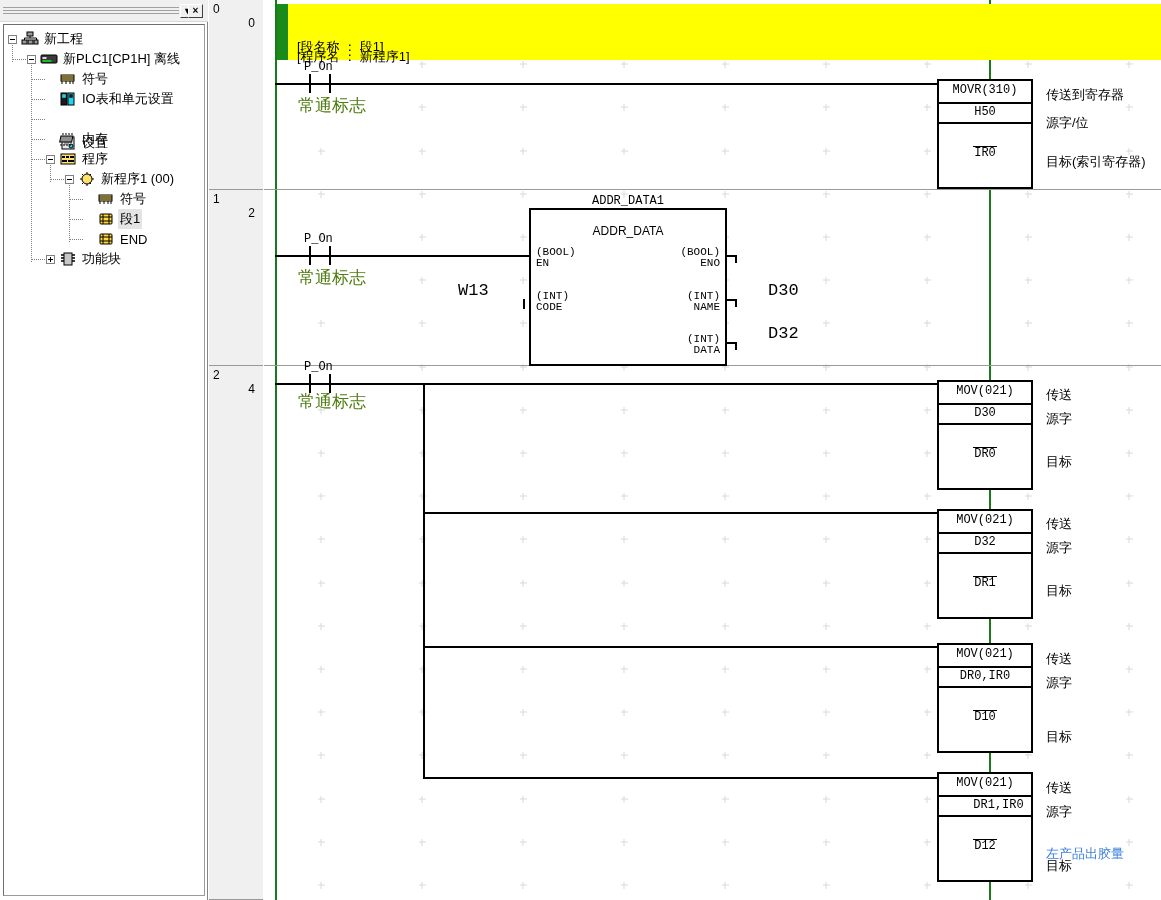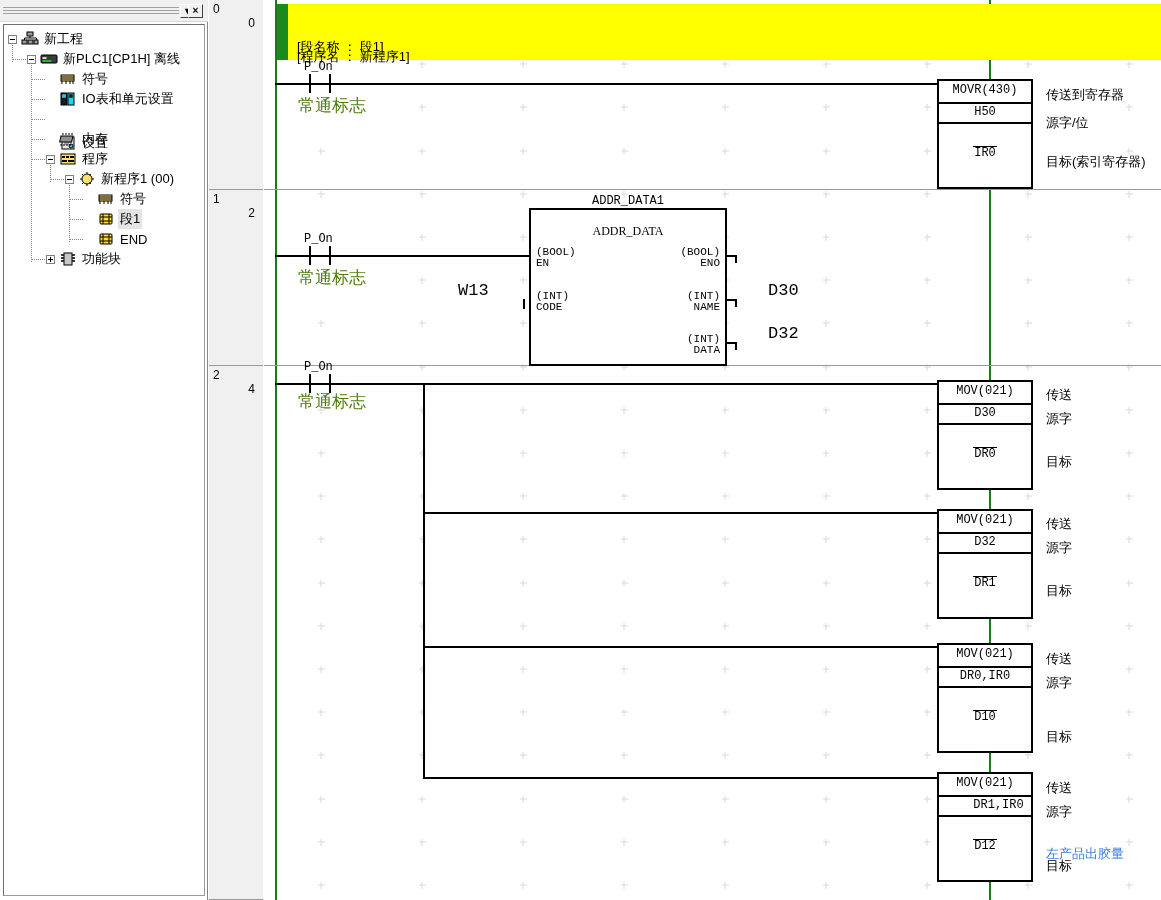--- a/index.html
+++ b/index.html
@@ -204,21 +204,21 @@
     border: 2px solid #000; background: #ffffff;
   }
   .fb-inst {
     position: absolute; white-space: nowrap; text-align: center;
     font-family: "Liberation Mono", monospace;
     font-size: 12px; color: #000;
   }
   .fb-type {
     position: absolute; left: 0; right: 0; top: 14px;
     text-align: center;
-    font-family: Liberation Serif, serif;
+    font-family: Liberation Sans, sans-serif;
     font-size: 12px; color: #000;
   }
   .fb-pin {
     position: absolute; white-space: nowrap;
     font-family: "Liberation Mono", monospace;
     font-size: 11px; color: #000; line-height: 11px;
   }
   .fb-pin .ptype { display: block; }
   .fb-pin .pname { display: block; }
   .fb-pin.right { text-align: right; }
@@ -437,21 +437,21 @@
       <div class="wire-h" style="left:11px; top:83px; width:62px;"></div>
       <div class="contact" style="left:45px; top:74px; width:22px; height:19px;">
         <div class="bar l"></div>
           <div class="bar r"></div>
       </div>
       <div class="sym-name" style="left:40px; top:60px;">P_On</div>
       <div class="sym-comment" style="left:34px; top:94px;">常通标志</div>
       <div class="wire-h" style="left:67px; top:83px; width:608px;"></div>
 
       <div class="inst" style="left:673px; top:79px; width:96px; height:110px;">
-        <div class="iname">MOVR(430)</div>
+        <div class="iname">MOVR(310)</div>
         <div class="idiv" style="top:21px;"></div>
         <div class="iop" style="top:24px;"><span>H50</span></div>
         <div class="idiv" style="top:41px;"></div>
         <div class="iop" style="top:65px;"><span class="ovl">IR0</span></div>
       </div>
       <div class="annot" style="left:782px; top:86px;">传送到寄存器</div>
       <div class="annot" style="left:782px; top:114px;">源字/位</div>
       <div class="annot" style="left:782px; top:153px;">目标(索引寄存器)</div>
 
       <div class="wire-h" style="left:11px; top:255px; width:62px;"></div>

